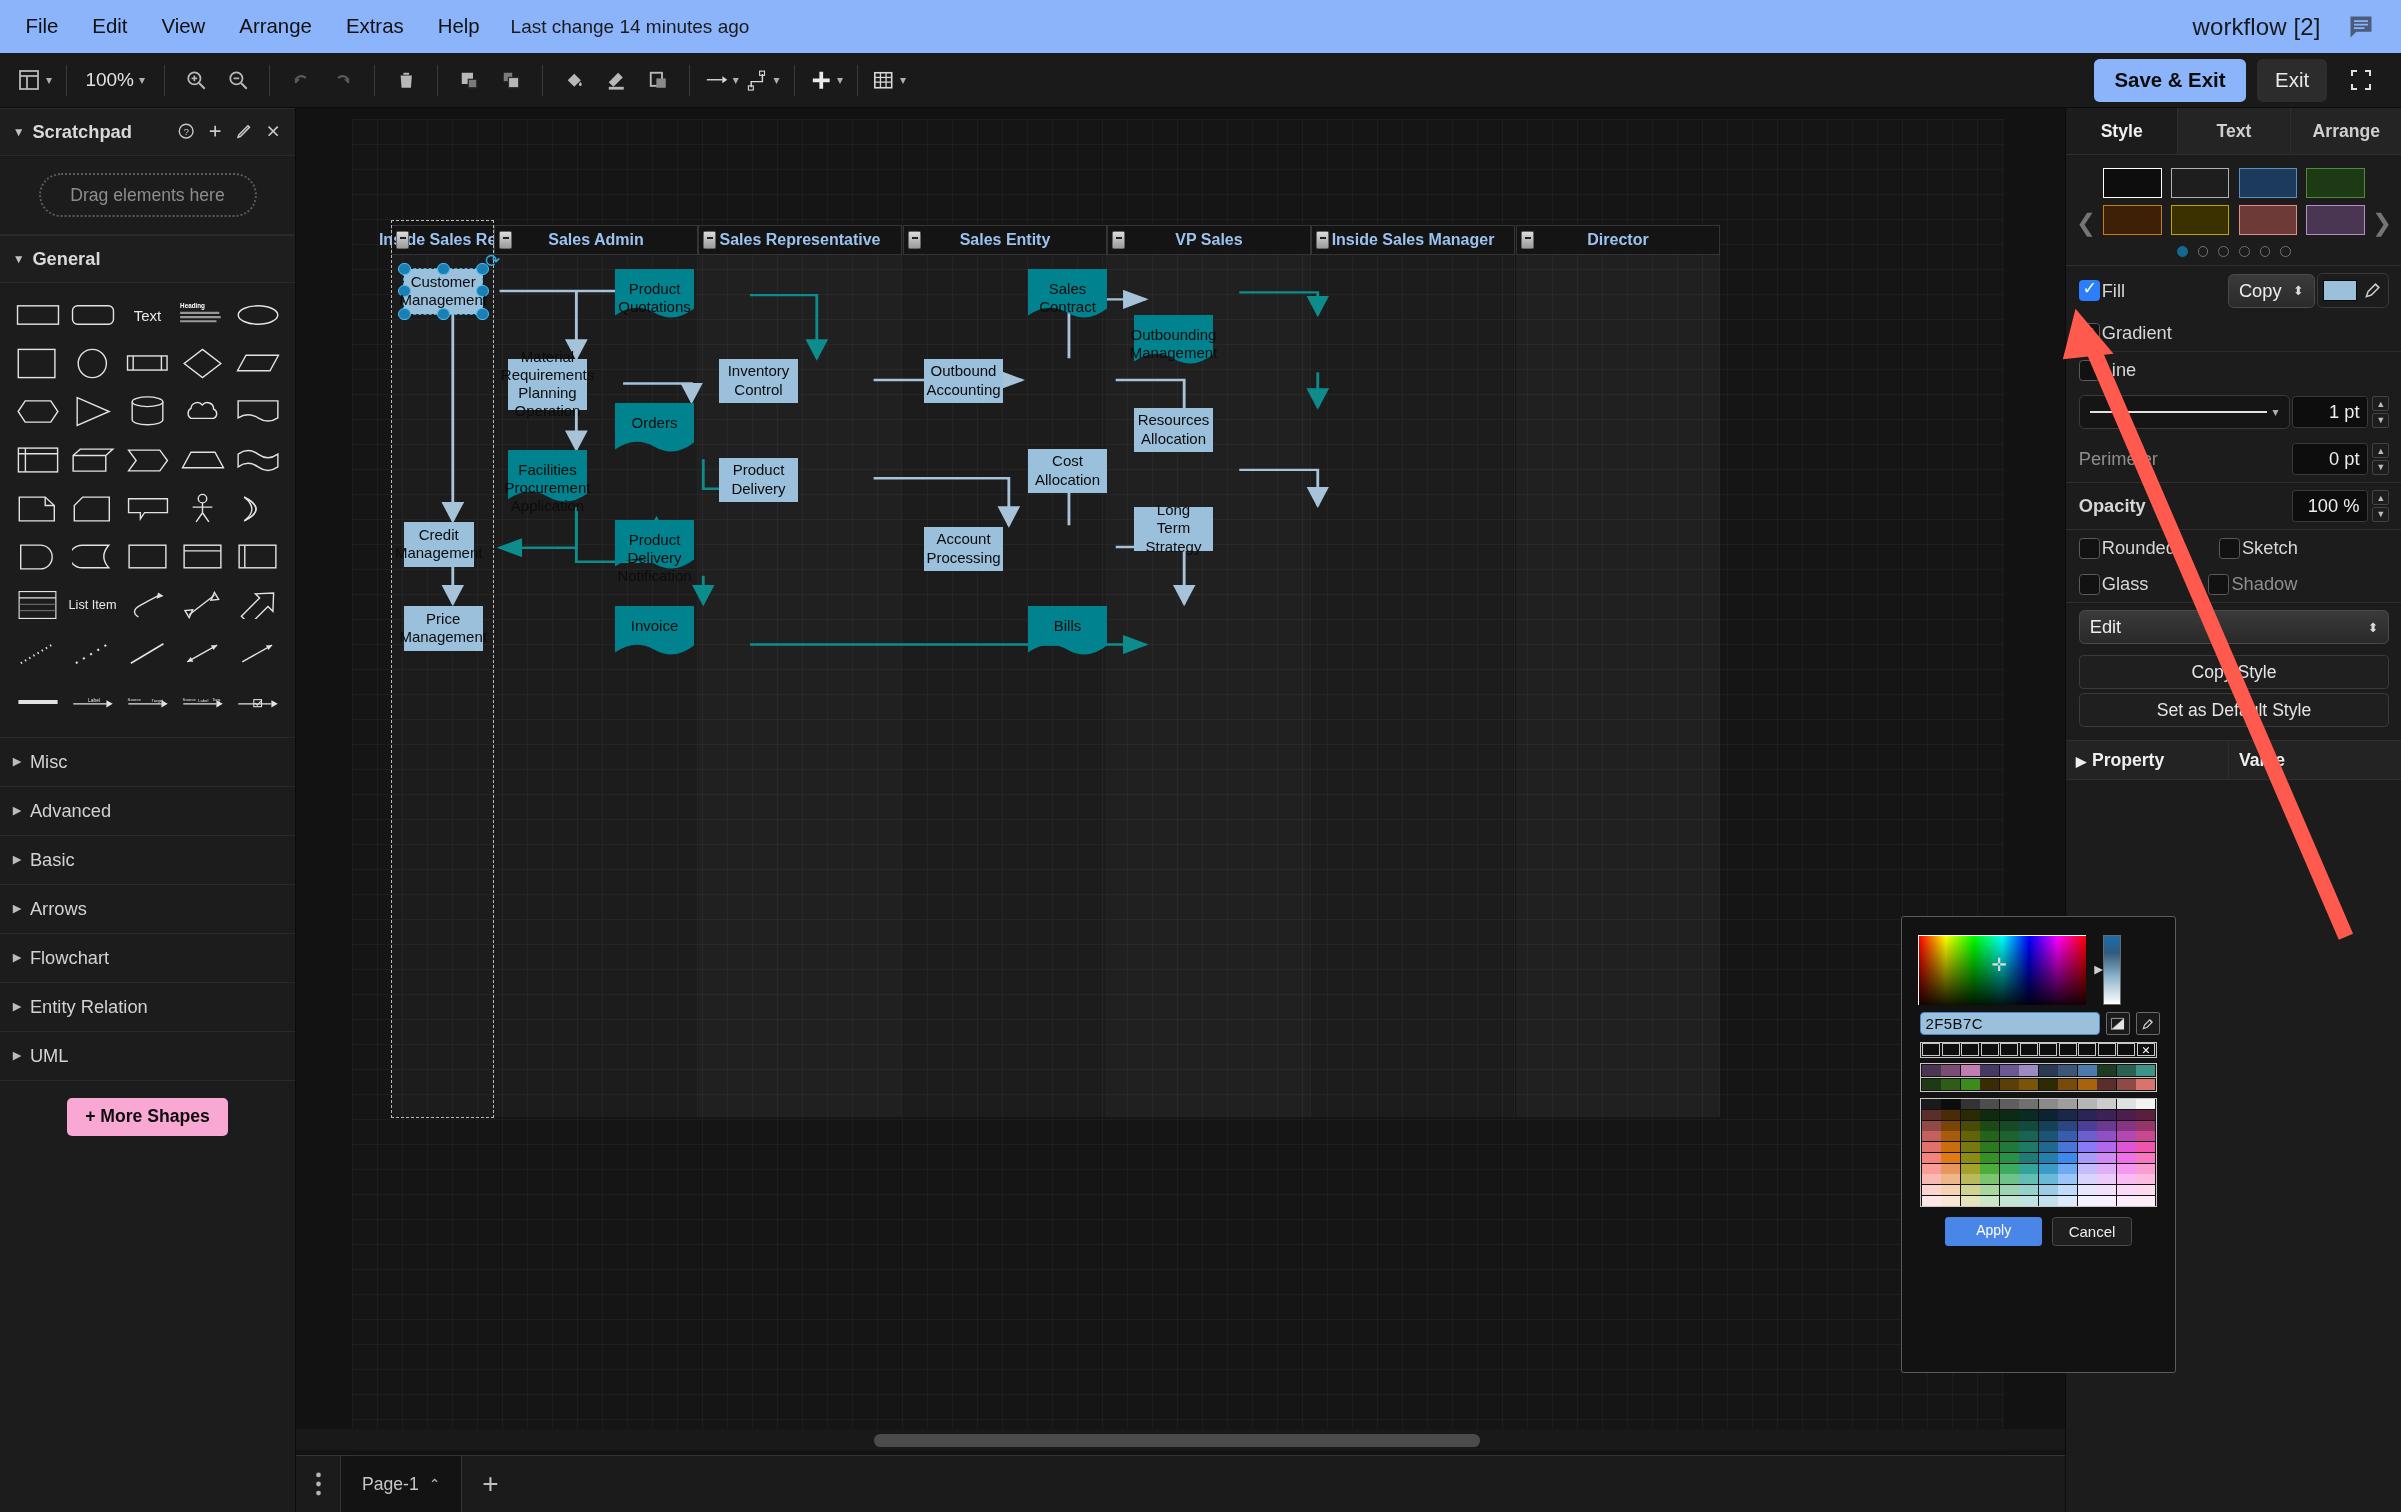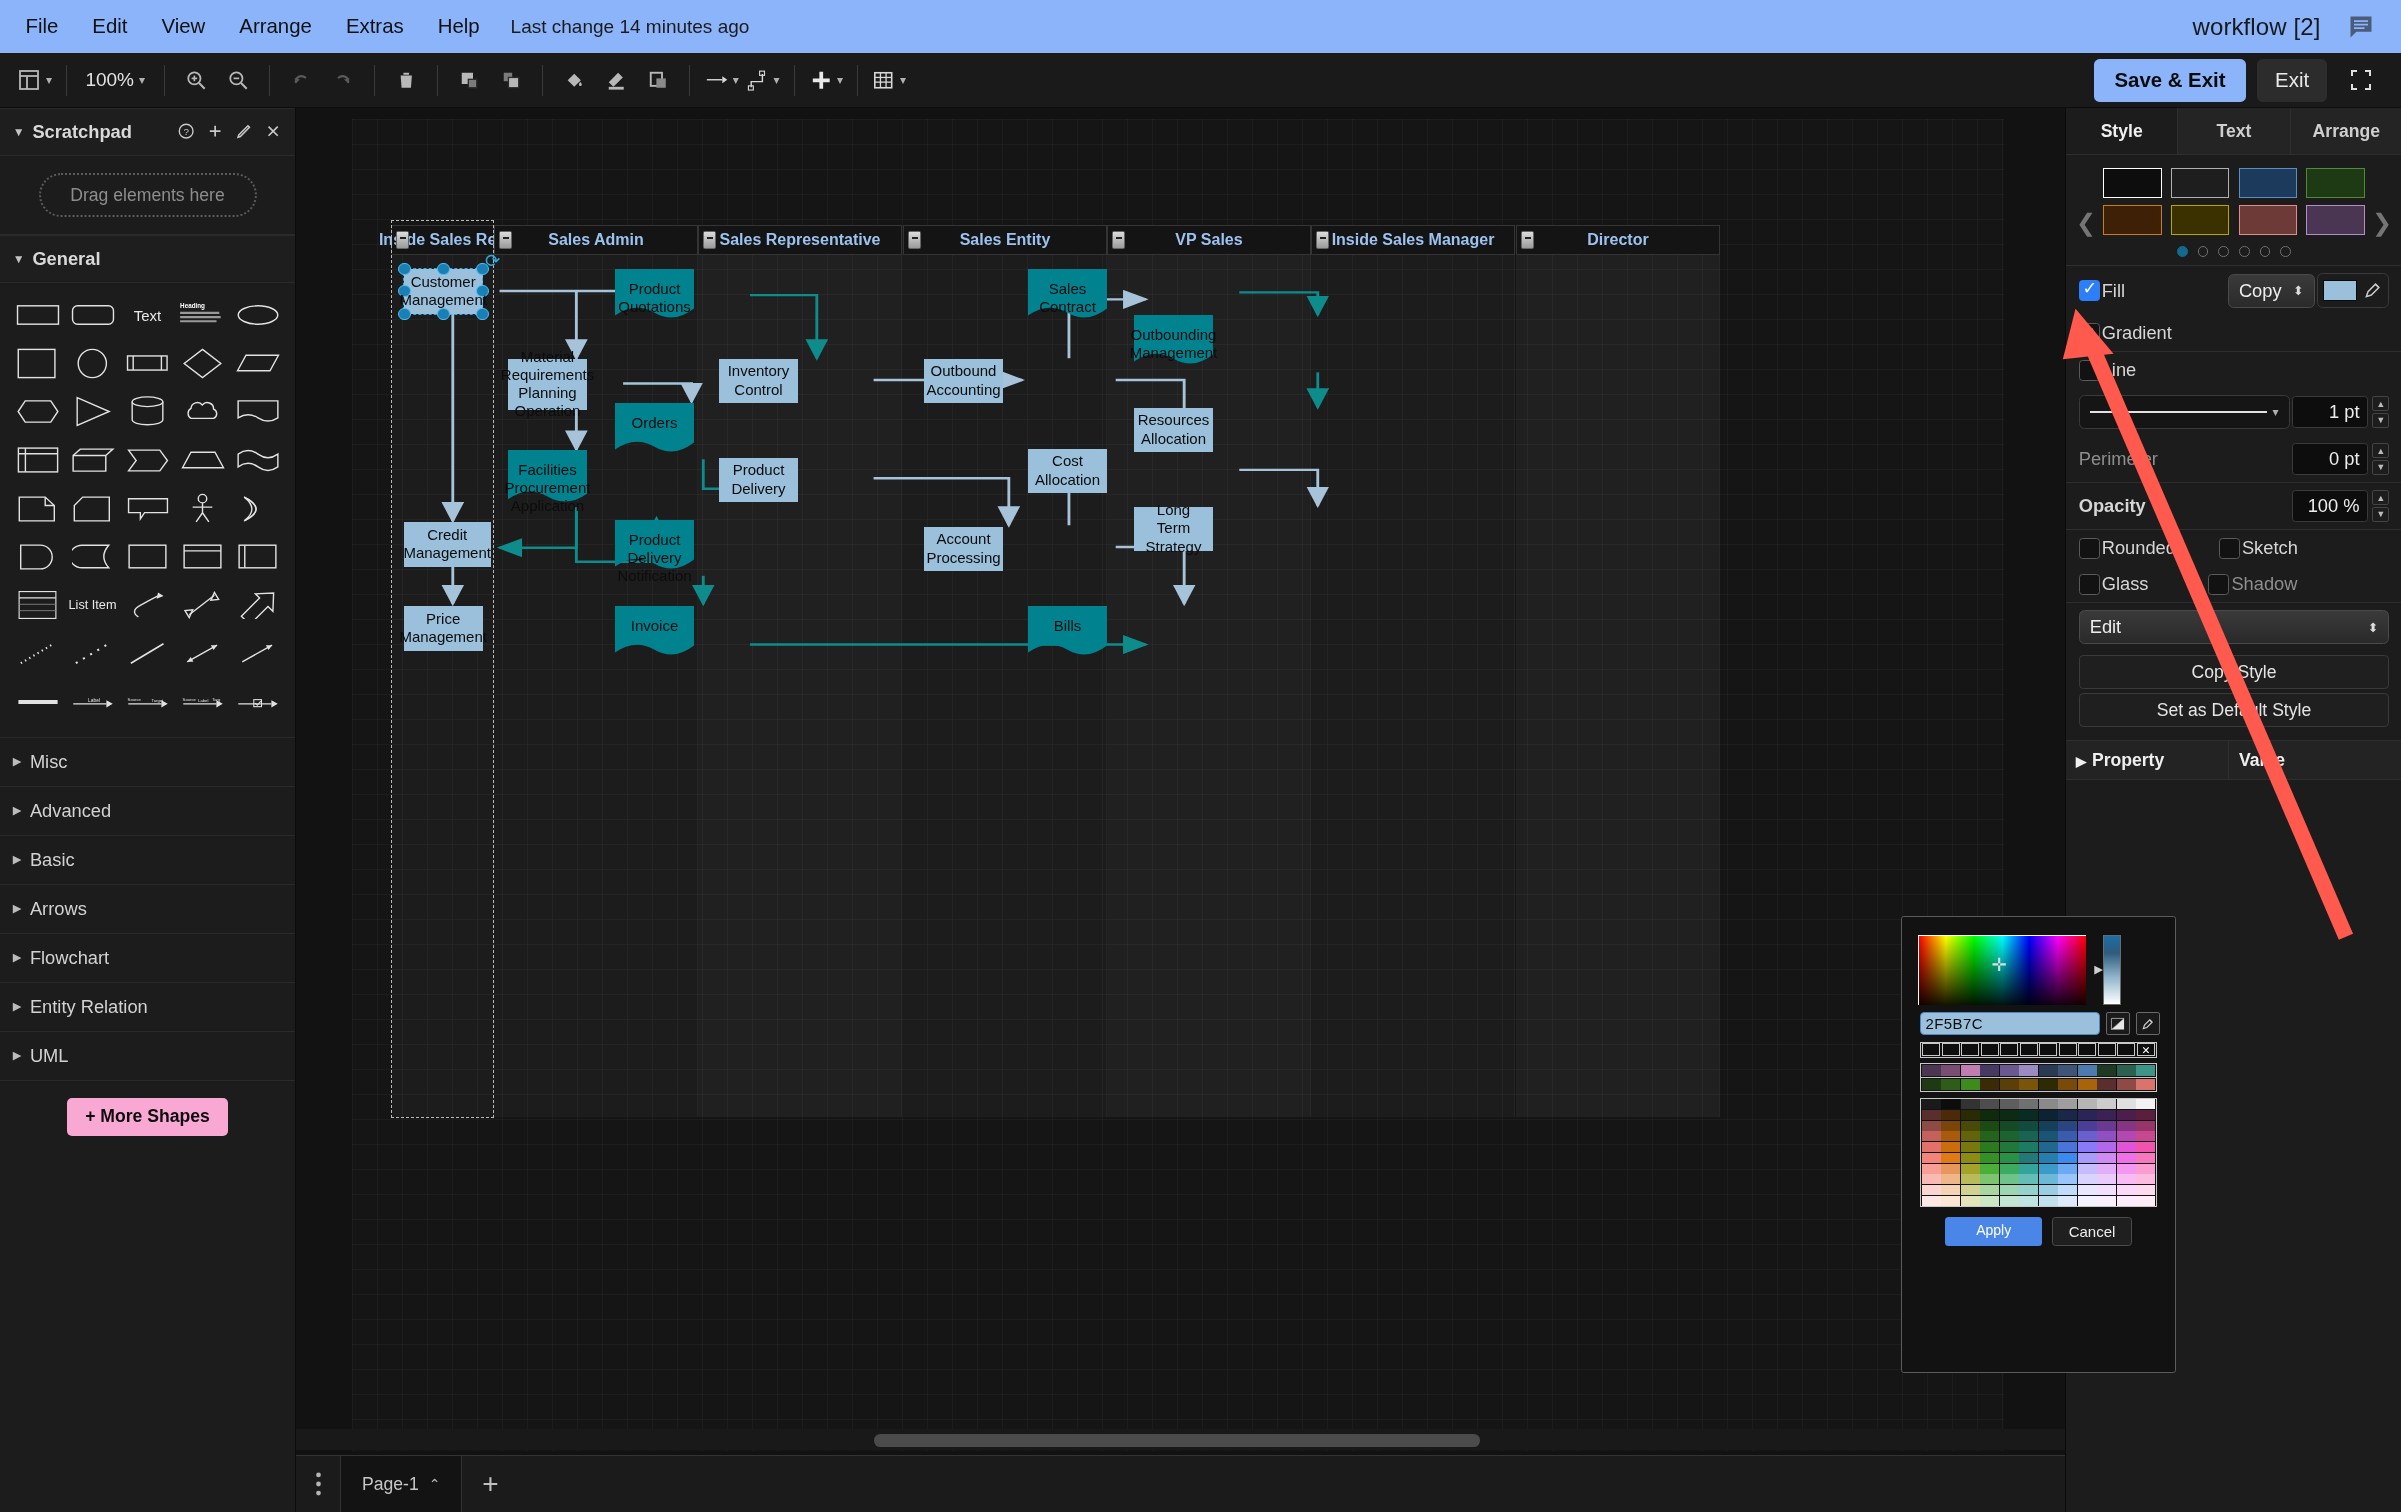--- a/index.html
+++ b/index.html
@@ -866,21 +866,21 @@
           <path d="M374 500 V540"></path>
           <path d="M430 598 H904"></path>
           <path d="M1016 96 H1110 V128"></path>
           <path d="M1110 210 V260"></path>
         </g>
       </svg>
 
       <div class="node blue" style="left:12.7px;top:44px;width:79px;height:45px">
           <span class="txt">Customer Management</span>
         </div>
-      <div class="node blue" style="left:12.7px;top:297px;width:87px;height:45px">
+      <div class="node blue" style="left:12.7px;top:297px;width:70px;height:45px">
           <span class="txt">Credit Management</span>
         </div>
       <div class="node blue" style="left:12.7px;top:381px;width:79px;height:45px">
           <span class="txt">Price Management</span>
         </div>
       <div class="node blue" style="left:117px;top:134px;width:79px;height:51px">
           <span class="txt">Material Requirements Planning Operation</span>
         </div>
 
       <div class="node doc" style="left:117px;top:225px;width:79px;height:58px">

